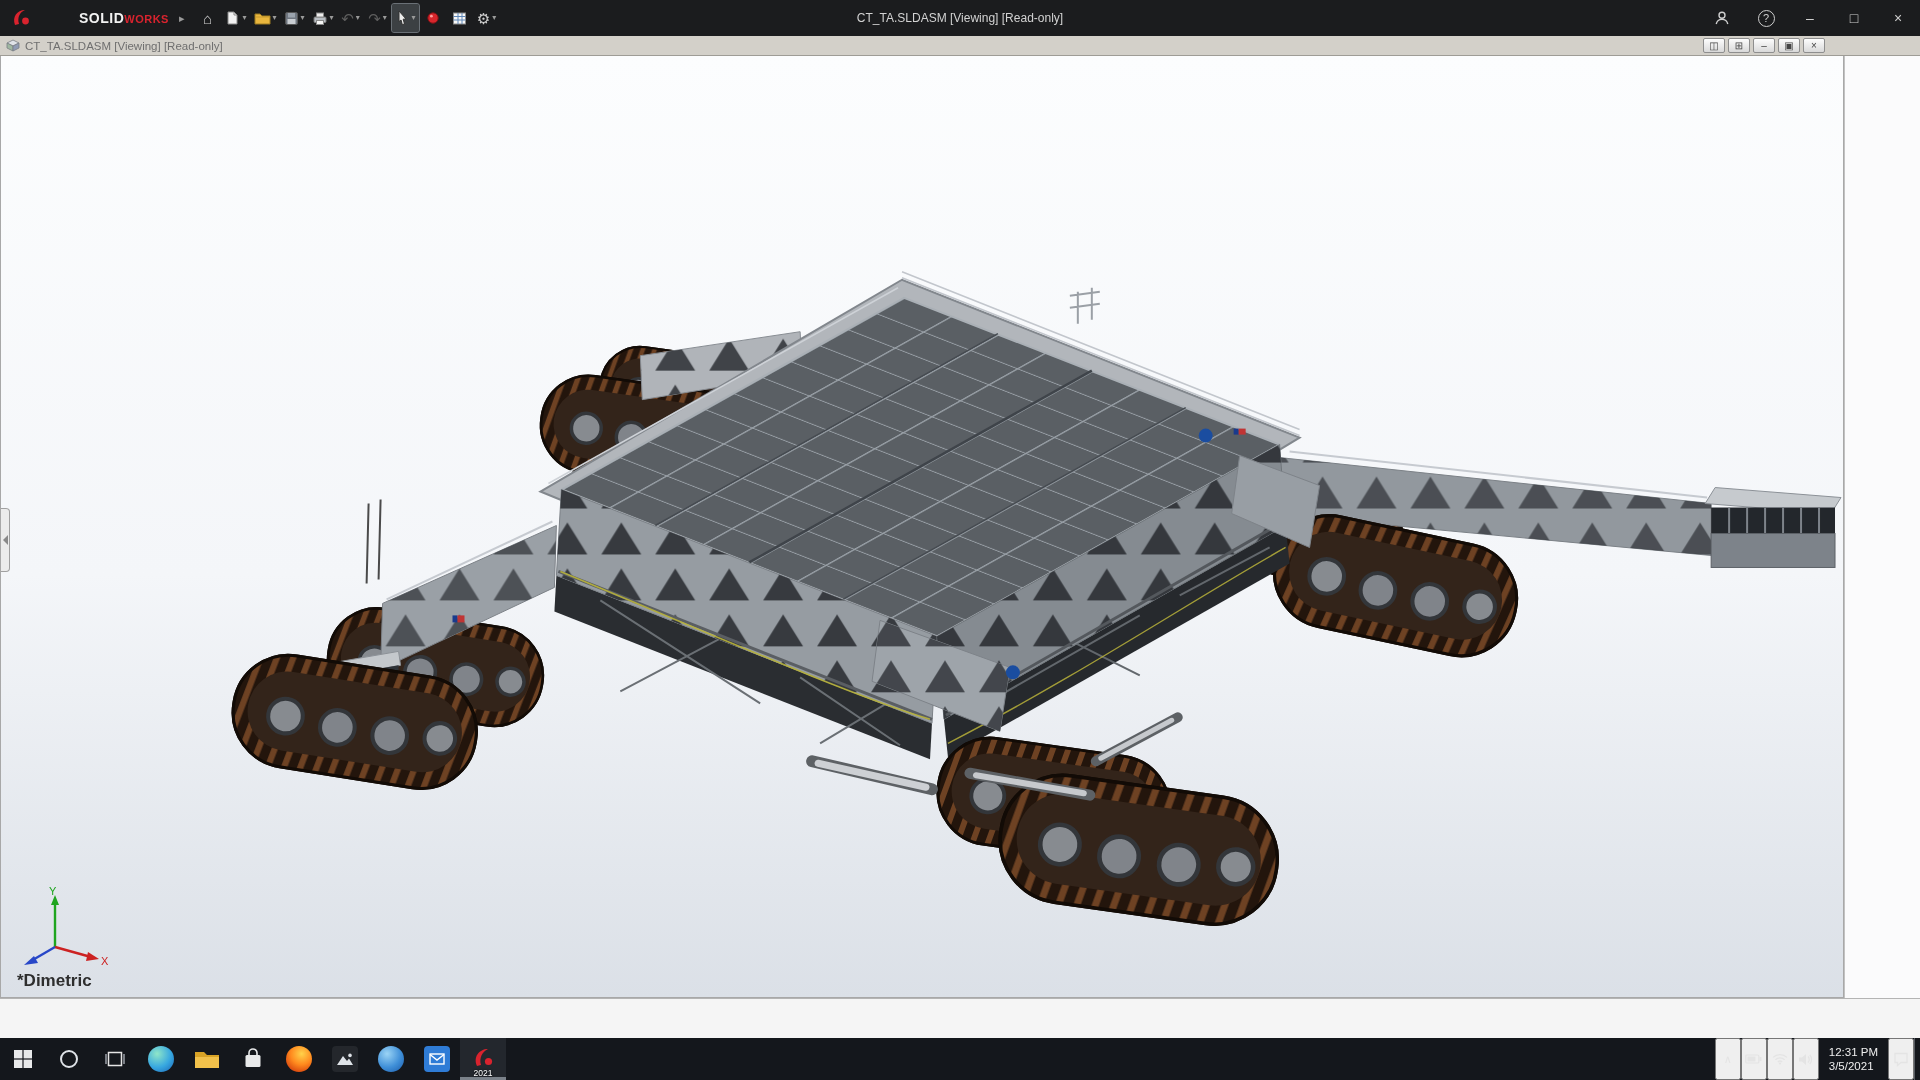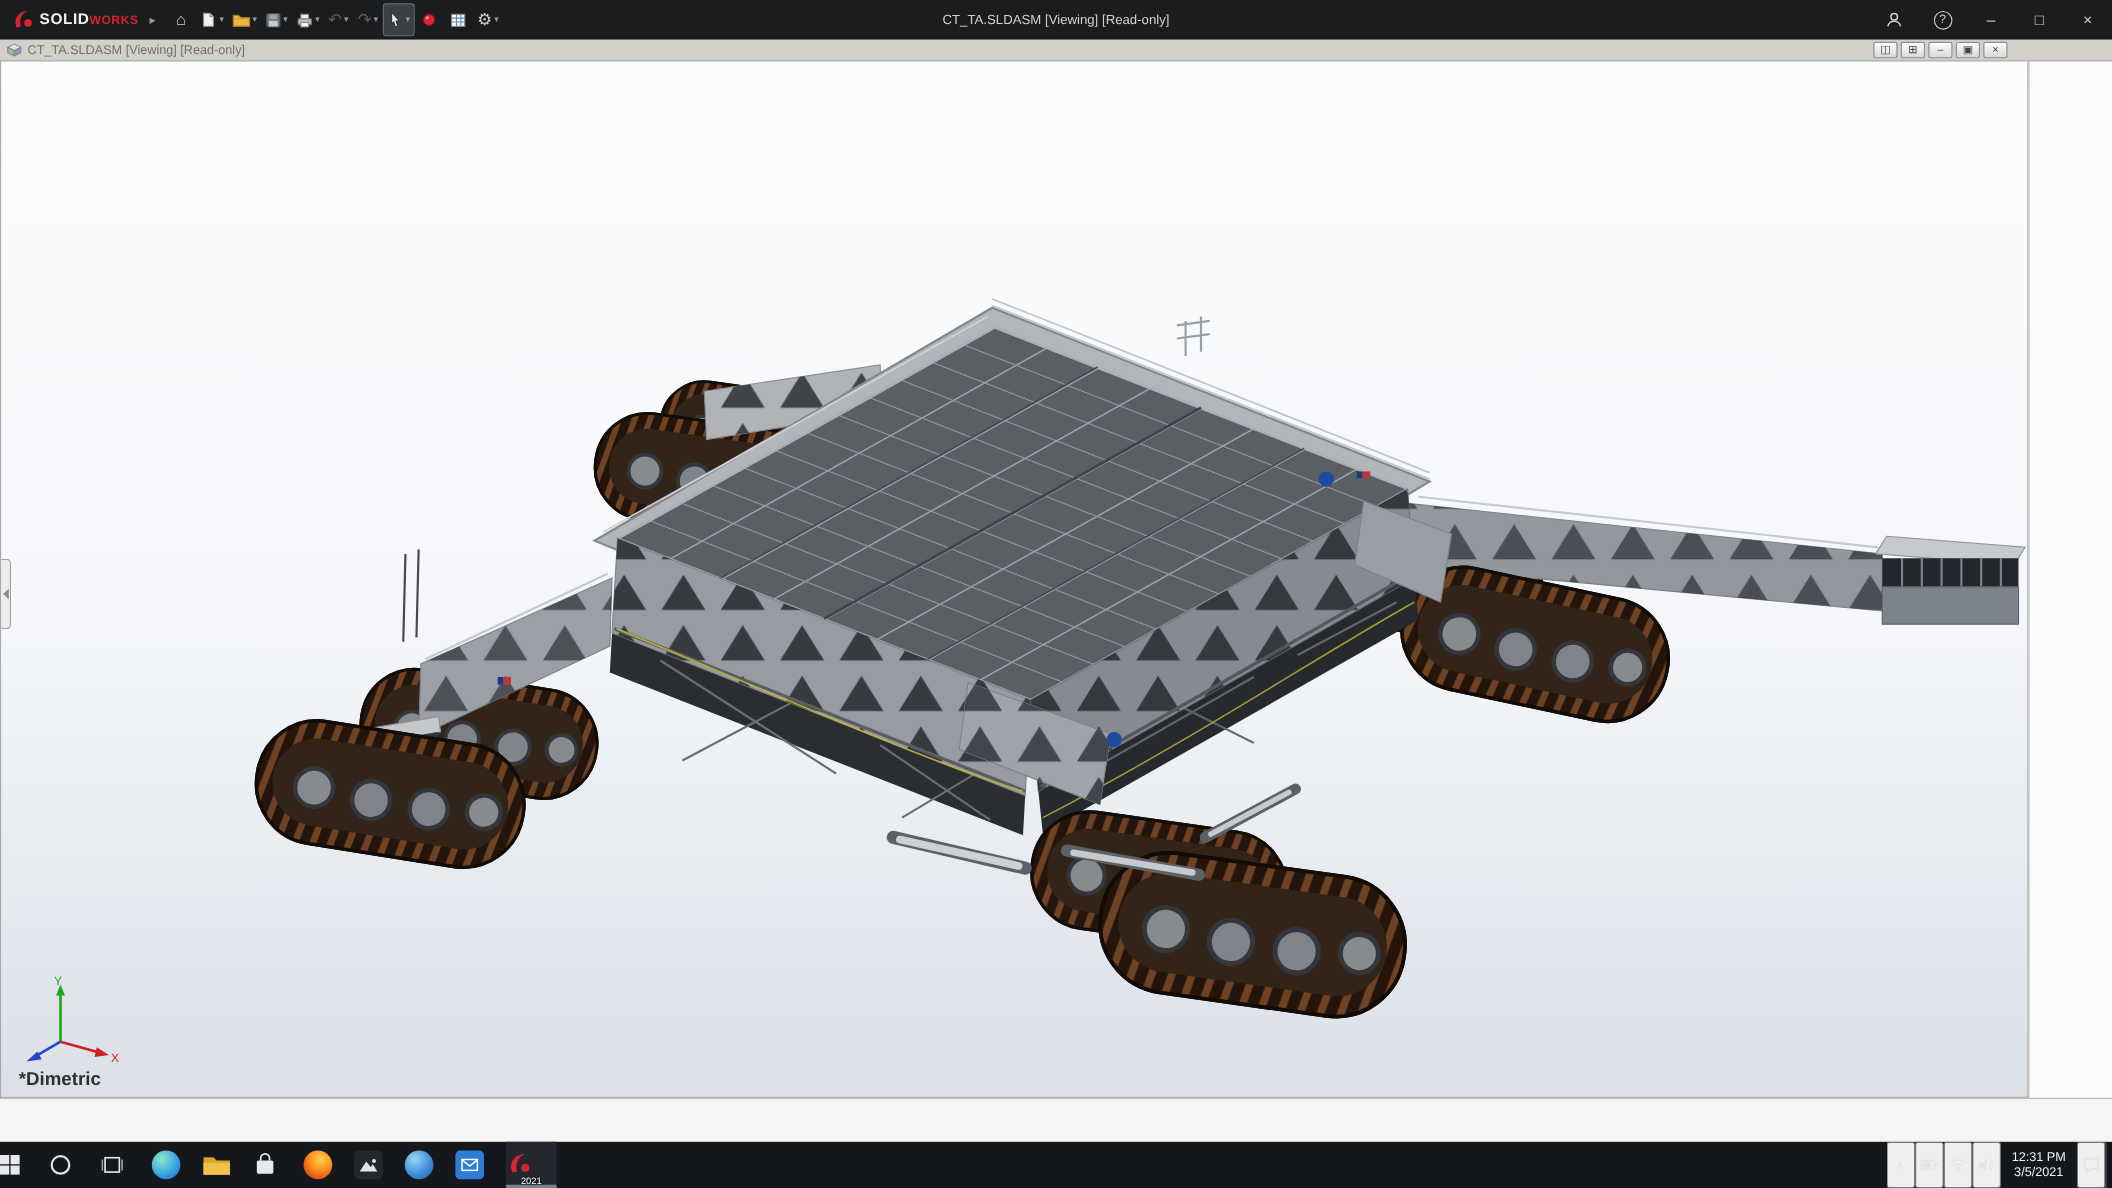--- a/index.html
+++ b/index.html
@@ -5,21 +5,21 @@
   * { margin:0; padding:0; box-sizing:border-box; }
   html,body { width:1920px; height:1080px; overflow:hidden;
     font-family:"Liberation Sans","DejaVu Sans",sans-serif; }
   .screen { width:1920px; height:1080px; display:flex; flex-direction:column; background:#fff; }
 
   
   .titlebar { height:36px; background:#1b1c1e; display:flex; align-items:center;
     color:#d6d6d6; flex:0 0 auto; position:relative; }
   .tb-left { display:flex; align-items:center; gap:2px; padding-left:10px; }
   .brand { display:flex; align-items:center; gap:4px; margin-right:6px; }
-  .brand-solid { font-weight:bold; font-size:14px; color:#f2f2f2; letter-spacing:.5px; }
+  .brand-solid { font-weight:bold; font-size:14px; color:#f2f2f2; letter-spacing:.5px;margin-left:43px; }
   .brand-works { font-weight:bold; font-size:11px; color:#d9232e; letter-spacing:.5px; }
   .expand { color:#9a9a9a; font-size:11px; margin:0 8px 0 2px; cursor:pointer; }
   .tools { display:flex; align-items:center; gap:1px; }
   .tool { background:transparent; border:none; color:#d0d0d0; height:28px; min-width:26px;
     display:flex; align-items:center; justify-content:center; gap:2px; padding:0 3px;
     font-size:15px; cursor:pointer; border-radius:2px; }
   .tool.active { background:#3c4043; outline:1px solid #6a7076; }
   .tool.disabled { color:#5f5f5f; }
   .caret { font-size:8px; color:#9a9a9a; line-height:1; }
   .g { line-height:1; }
@@ -56,40 +56,40 @@
   .triad { position:absolute; left:14px; bottom:28px; }
   .taskpane { width:76px; background:#fbfbfc; border-left:1px solid #c2c2c2; flex:0 0 auto; }
 
   
   .statusbar { height:40px; background:#f5f5f5; border-top:1px solid #b4b4b4; flex:0 0 auto; }
 
   
   .taskbar { height:42px; background:#14171c; display:flex; align-items:stretch;
     color:#eee; flex:0 0 auto; }
   .tbtn { background:transparent; border:none; min-width:46px; display:flex; align-items:center;
-    justify-content:flex-start; cursor:pointer; position:relative; }
+    justify-content:center; cursor:pointer; position:relative; }
   .tbtn.activeapp { background:#23272d; box-shadow:inset 0 -3px 0 #7b828a; }
   .search { width:312px; background:#ffffff; display:flex; align-items:center; gap:8px;
     padding:0 10px; border:1px solid #7a7a7a; }
   .search input { border:none; outline:none; font-size:13.5px; color:#444; width:240px;
     background:transparent; font-family:inherit; }
   .search input::placeholder { color:#606060; }
   .sphere { width:26px; height:26px; border-radius:50%; }
   .edge-sphere { background:radial-gradient(circle at 35% 30%,#8fe6c8,#37a7e0 55%,#1b63b4); }
   .ffx-sphere { background:radial-gradient(circle at 60% 30%,#ffd24a,#ff8a1e 45%,#d9480f 80%); }
   .blue-sphere { background:radial-gradient(circle at 35% 30%,#9bd4f5,#3f8fd8 55%,#1b5aa8); }
   .tile { width:26px; height:26px; border-radius:4px; display:flex; align-items:center;
     justify-content:center; }
   .cortana-ring { width:18px; height:18px; border:2.5px solid #dfe3e8; border-radius:50%; }
   .sw-badge { position:absolute; bottom:2px; left:50%; transform:translateX(-50%);
     font-size:8.5px; color:#fff; text-shadow:0 0 2px #000; }
   .tray { margin-left:auto; display:flex; align-items:stretch; }
   .trayicon { min-width:26px; display:flex; align-items:center; justify-content:center;
     cursor:pointer; color:#e4e4e4; font-size:11px; }
-  .clock { display:flex; flex-direction:column; align-items:center; justify-content:center;
+  .clock { display:flex; flex-direction:column; align-items:flex-start; justify-content:center;
     padding:0 10px; font-size:11.5px; line-height:14px; cursor:pointer; }
   .showdesk { width:6px; border-left:1px solid #565a60; cursor:pointer; }
 </style>
 </head>
 <body>
 
 <div class="screen">
 
   <header class="titlebar">
     <div class="tb-left">

